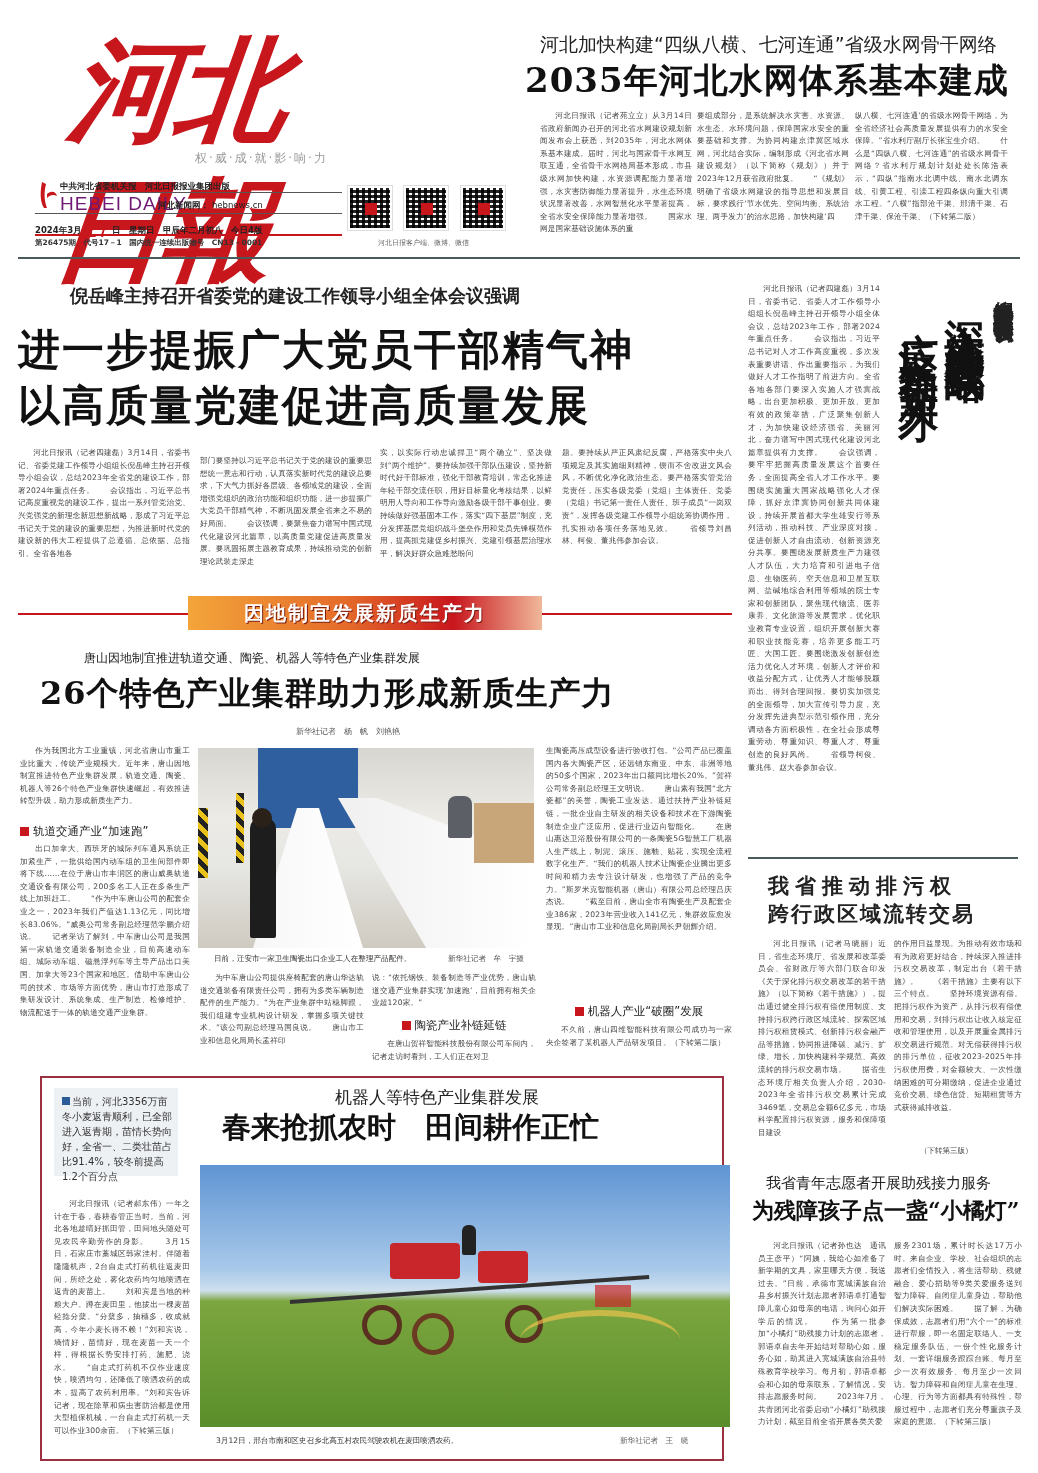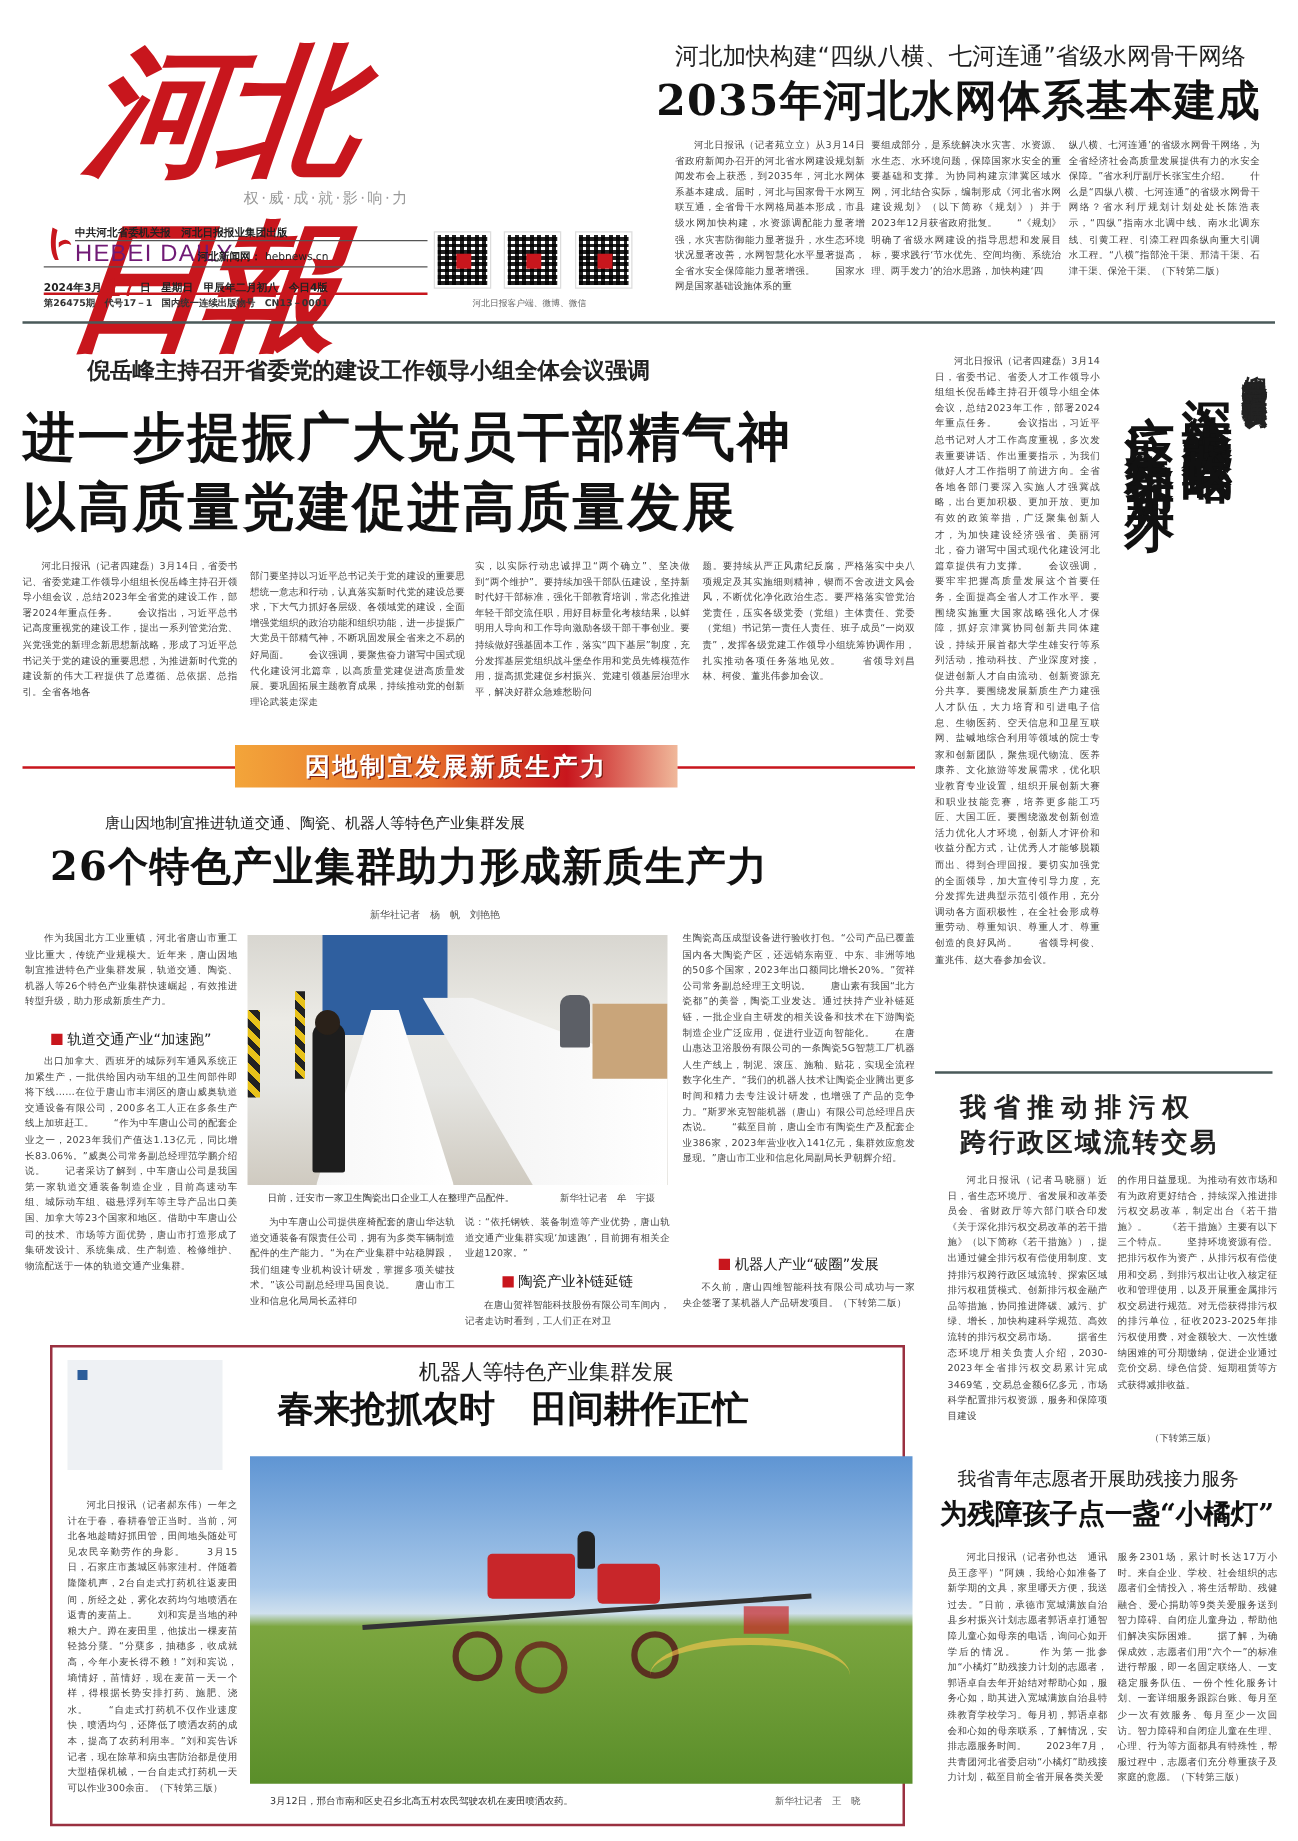--- a/index.html
+++ b/index.html
@@ -127,21 +127,21 @@
 <div class="abs banner">因地制宜发展新质生产力</div>
 <div class="banner-line" style="left:542px;width:190px;"></div>
 
 <div class="abs" style="left:84px;top:650px;font-size:12px;color:#222;white-space:nowrap;">唐山因地制宜推进轨道交通、陶瓷、机器人等特色产业集群发展</div>
 <div class="abs headline-black serif" style="left:40px;top:672px;font-size:32px;letter-spacing:1px;">26个特色产业集群助力形成新质生产力</div>
 <div class="abs" style="left:296px;top:726px;font-size:8px;color:#555;">新华社记者　杨　帆　刘艳艳</div>
 
 <div class="col body-text" style="left:20px;top:745px;width:170px;height:78px;">
     <p>作为我国北方工业重镇，河北省唐山市重工业比重大，传统产业规模大。近年来，唐山因地制宜推进特色产业集群发展，轨道交通、陶瓷、机器人等26个特色产业集群快速崛起，有效推进转型升级，助力形成新质生产力。</p>
   </div>
-<div class="abs subhead" style="left:20px;top:824px;width:170px;text-align:center;"><span class="sq"></span><span>轨道交通产业“加速跑”</span></div>
+<div class="abs subhead" style="left:20px;top:824px;width:170px;text-align:left;"><span class="sq"></span><span>轨道交通产业“加速跑”</span></div>
 <div class="col body-text" style="left:20px;top:843px;width:170px;height:220px;">
     <p>出口加拿大、西班牙的城际列车通风系统正加紧生产，一批供给国内动车组的卫生间部件即将下线……在位于唐山市丰润区的唐山威奥轨道交通设备有限公司，200多名工人正在多条生产线上加班赶工。　　“作为中车唐山公司的配套企业之一，2023年我们产值达1.13亿元，同比增长83.06%。”威奥公司常务副总经理范学鹏介绍说。　　记者采访了解到，中车唐山公司是我国第一家轨道交通装备制造企业，目前高速动车组、城际动车组、磁悬浮列车等主导产品出口美国、加拿大等23个国家和地区。借助中车唐山公司的技术、市场等方面优势，唐山市打造形成了集研发设计、系统集成、生产制造、检修维护、物流配送于一体的轨道交通产业集群。</p>
   </div>
 
 <div class="abs photo1">
   <div class="abs" style="left:60px;top:0;width:100px;height:80px;background:#2f5f9f;"></div>
   <div class="abs" style="left:0;top:60px;width:10px;height:70px;background:repeating-linear-gradient(45deg,#222 0 5px,#e8c21a 5px 10px);"></div>
   <div class="abs" style="left:38px;top:45px;width:8px;height:70px;background:repeating-linear-gradient(45deg,#222 0 5px,#e8c21a 5px 10px);"></div>
   <div class="abs" style="left:55px;top:60px;width:110px;height:140px;background:linear-gradient(90deg,#f7f7f7,#ffffff);clip-path:polygon(40% 0,60% 0,100% 100%,0 100%);"></div>
   <div class="abs" style="left:140px;top:50px;width:196px;height:150px;background:linear-gradient(90deg,#f0f0f0,#ffffff);clip-path:polygon(0 0,20% 0,100% 40%,100% 100%,45% 100%);"></div>
@@ -186,21 +186,21 @@
 <div class="abs headline-black serif" style="left:752px;top:1196px;font-size:22px;">为残障孩子点一盏“小橘灯”</div>
 <div class="col body-text" style="left:758px;top:1240px;width:128px;height:223px;">
     <p>河北日报讯（记者孙也达　通讯员王彦平）“阿姨，我给心如准备了新学期的文具，家里哪天方便，我送过去。”日前，承德市宽城满族自治县乡村振兴计划志愿者郭语卓打通智障儿童心如母亲的电话，询问心如开学后的情况。　　作为第一批参加“小橘灯”助残接力计划的志愿者，郭语卓自去年开始结对帮助心如，服务心如，助其进入宽城满族自治县特殊教育学校学习。每月初，郭语卓都会和心如的母亲联系，了解情况，安排志愿服务时间。　　2023年7月，共青团河北省委启动“小橘灯”助残接力计划，截至目前全省开展各类关爱</p>
   </div>
 <div class="col body-text" style="left:894px;top:1240px;width:128px;height:223px;">
     <p style="text-indent:0">服务2301场，累计时长达17万小时。来自企业、学校、社会组织的志愿者们全情投入，将生活帮助、残健融合、爱心捐助等9类关爱服务送到智力障碍、自闭症儿童身边，帮助他们解决实际困难。　　据了解，为确保成效，志愿者们用“六个一”的标准进行帮服，即一名固定联络人、一支稳定服务队伍、一份个性化服务计划、一套详细服务跟踪台账、每月至少一次有效服务、每月至少一次回访。智力障碍和自闭症儿童在生理、心理、行为等方面都具有特殊性，帮服过程中，志愿者们充分尊重孩子及家庭的意愿。（下转第三版）</p>
   </div>
 
 <div class="abs farm-box"></div>
 <div class="abs summary-box">
-  <span class="sq"></span>
+  <span class="sq"></span><span>当前，河北3356万亩冬小麦返青顺利，已全部进入返青期，苗情长势向好，全省一、二类壮苗占比91.4%，较冬前提高1.2个百分点</span>
 </div>
 <div class="abs" style="left:335px;top:1086px;font-size:17px;color:#222;white-space:nowrap;">机器人等特色产业集群发展</div>
 <div class="abs headline-black serif" style="left:222px;top:1108px;font-size:29px;white-space:pre;">春来抢抓农时　田间耕作正忙</div>
 <div class="col body-text" style="left:54px;top:1198px;width:136px;height:258px;">
     <p>河北日报讯（记者郝东伟）一年之计在于春，春耕春管正当时。当前，河北各地趁晴好抓田管，田间地头随处可见农民辛勤劳作的身影。　　3月15日，石家庄市藁城区韩家洼村。伴随着隆隆机声，2台自走式打药机往返麦田间，所经之处，雾化农药均匀地喷洒在返青的麦苗上。　　刘和宾是当地的种粮大户。蹲在麦田里，他拔出一棵麦苗轻捻分蘖。“分蘖多，抽穗多，收成就高，今年小麦长得不赖！”刘和宾说，墒情好，苗情好，现在麦苗一天一个样，得根据长势安排打药、施肥、浇水。　　“自走式打药机不仅作业速度快，喷洒均匀，还降低了喷洒农药的成本，提高了农药利用率。”刘和宾告诉记者，现在除草和病虫害防治都是使用大型植保机械，一台自走式打药机一天可以作业300余亩。（下转第三版）</p>
   </div>
 
 <div class="abs photo2">
   <div class="abs" style="left:90px;top:135px;width:360px;height:4px;background:#333;transform:rotate(-4deg);transform-origin:left center;"></div>
   <div class="abs" style="left:190px;top:78px;width:70px;height:36px;background:#c8262a;border-radius:4px;"></div>

